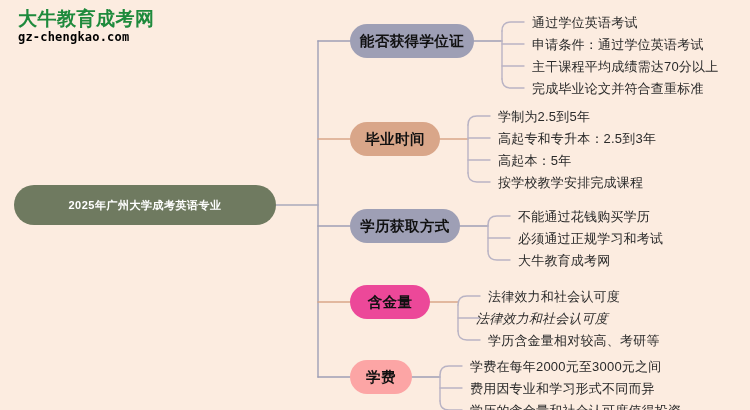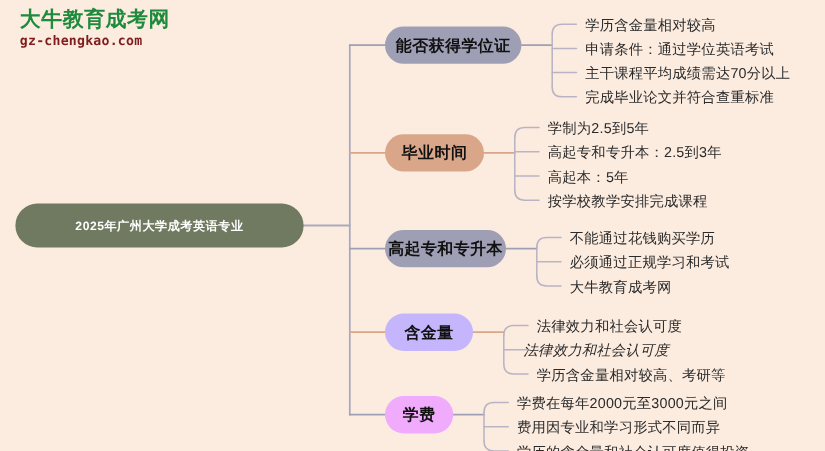--- a/index.html
+++ b/index.html
@@ -91,21 +91,21 @@
   .brand-cn {
     font-size: 19px;
     font-weight: bold;
     color: #1e8a3c;
     letter-spacing: 0.5px;
     line-height: 1.15;
   }
   .brand-url {
     font-size: 12px;
     font-weight: bold;
-    color: #7f1d1d;
+    color: #000000;
     letter-spacing: 0.2px;
     line-height: 1.3;
     font-family: "DejaVu Sans Mono", monospace;
   }
   
   .node {
     position: absolute;
     display: flex;
     align-items: center;
     justify-content: center;
@@ -186,34 +186,34 @@
   <div class="brand-words">
     <div class="brand-cn">大牛教育成考网</div>
     <div class="brand-url">gz-chengkao.com</div>
   </div>
 </div>
 
 <div class="node" id="root-node">2025年广州大学成考英语专业</div>
 
 <div id="branch-layer">
     <div class="node branch-node" style="left: 350px; top: 24px; width: 124px; background: rgb(158, 159, 181);">能否获得学位证</div>
-    <div class="leaf" style="left: 532px; top: 14px;">学历含金量相对较高</div>
+    <div class="leaf" style="left: 532px; top: 14px;">通过学位英语考试</div>
     <div class="leaf" style="left: 532px; top: 36px;">申请条件：通过学位英语考试</div>
     <div class="leaf" style="left: 532px; top: 58px;">主干课程平均成绩需达70分以上</div>
     <div class="leaf" style="left: 532px; top: 80px;">完成毕业论文并符合查重标准</div>
     <div class="node branch-node" style="left: 350px; top: 122px; width: 90px; background: rgb(217, 166, 137);">毕业时间</div>
     <div class="leaf" style="left: 498px; top: 108px;">学制为2.5到5年</div>
     <div class="leaf" style="left: 498px; top: 130px;">高起专和专升本：2.5到3年</div>
     <div class="leaf" style="left: 498px; top: 152px;">高起本：5年</div>
     <div class="leaf" style="left: 498px; top: 174px;">按学校教学安排完成课程</div>
-    <div class="node branch-node" style="left: 350px; top: 209px; width: 110px; background: rgb(158, 159, 181);">高起专和专升本</div>
+    <div class="node branch-node" style="left: 350px; top: 209px; width: 110px; background: rgb(158, 159, 181);">学历获取方式</div>
     <div class="leaf" style="left: 518px; top: 208px;">不能通过花钱购买学历</div>
     <div class="leaf" style="left: 518px; top: 230px;">必须通过正规学习和考试</div>
     <div class="leaf" style="left: 518px; top: 252px;">大牛教育成考网</div>
-    <div class="node branch-node" style="left: 350px; top: 285px; width: 80px; background: #c4b5fd;">含金量</div>
+    <div class="node branch-node" style="left: 350px; top: 285px; width: 80px; background: #ec4899;">含金量</div>
     <div class="leaf" style="left: 488px; top: 288px;">法律效力和社会认可度</div>
     <div class="leaf" style="left: 476px; top: 310px; font-style: italic;">法律效力和社会认可度</div>
     <div class="leaf" style="left: 488px; top: 332px;">学历含金量相对较高、考研等</div>
-    <div class="node branch-node" style="left: 350px; top: 360px; width: 62px; background: #f0abfc;">学费</div>
+    <div class="node branch-node" style="left: 350px; top: 360px; width: 62px; background: #fca5a5;">学费</div>
     <div class="leaf" style="left: 470px; top: 358px;">学费在每年2000元至3000元之间</div>
     <div class="leaf" style="left: 470px; top: 380px;">费用因专业和学习形式不同而异</div>
     <div class="leaf" style="left: 470px; top: 402px;">学历的含金量和社会认可度值得投资</div>
   </div>
 
 </body></html>

